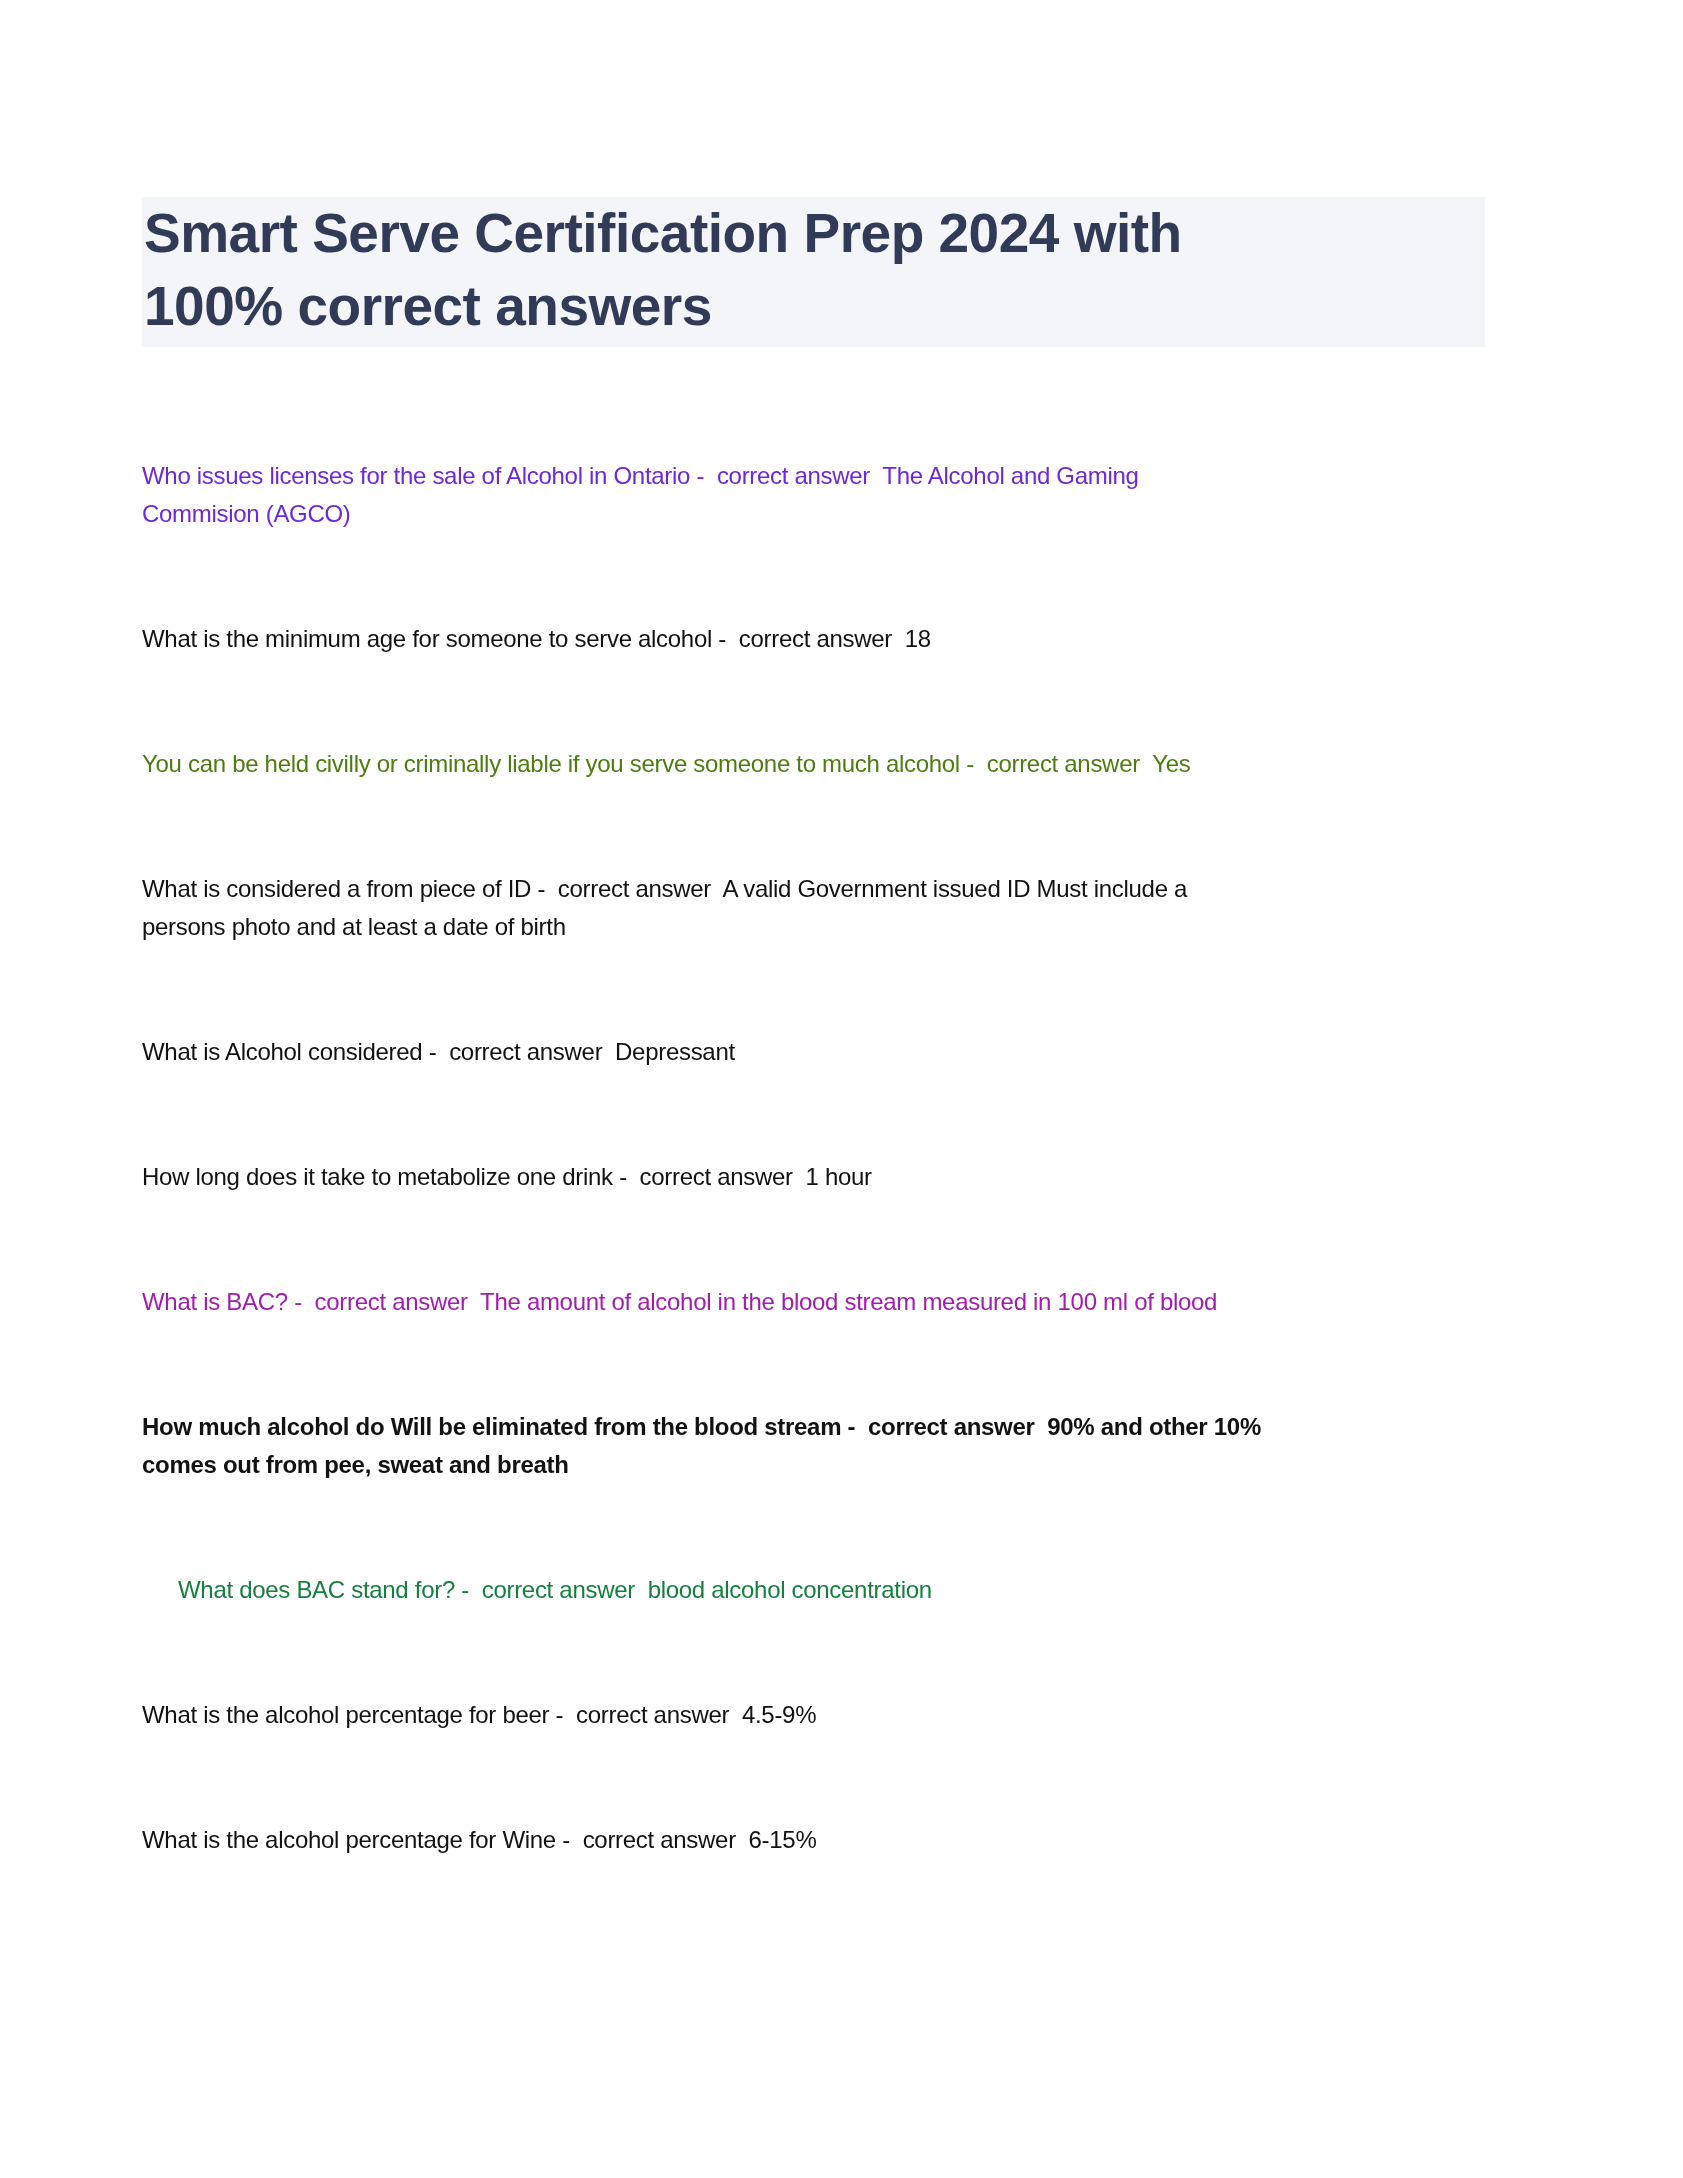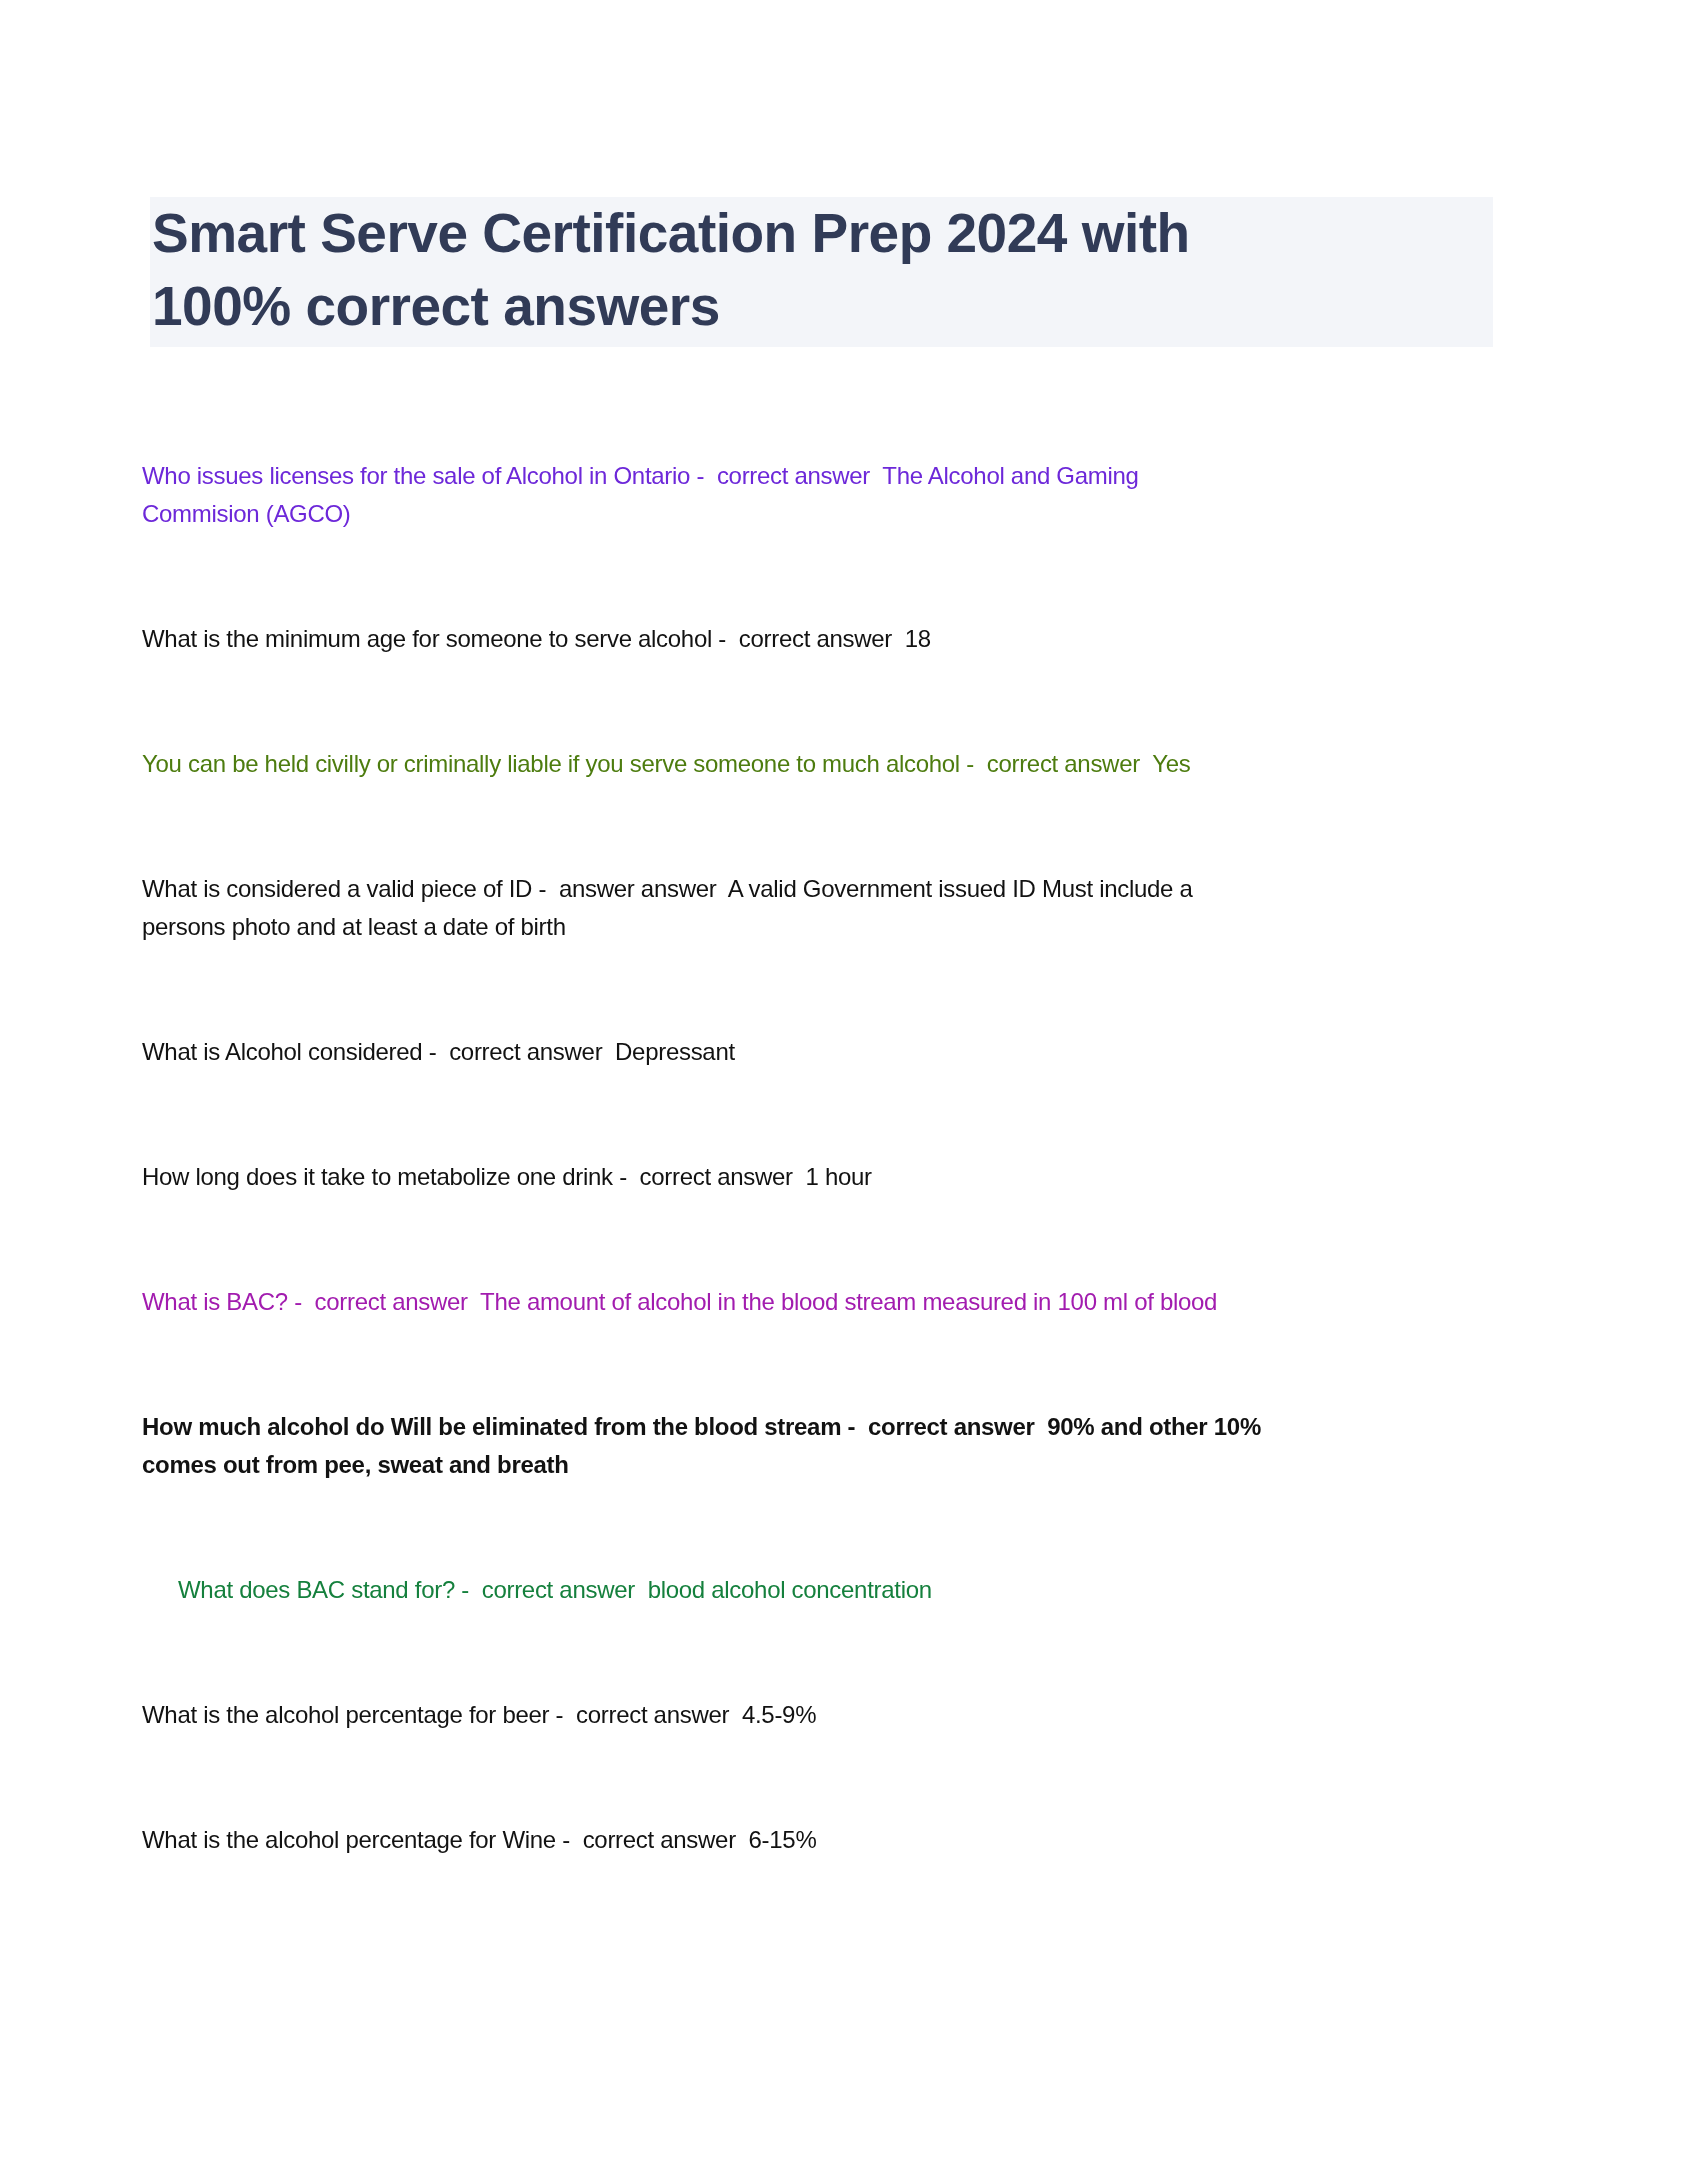--- a/index.html
+++ b/index.html
@@ -10,21 +10,21 @@
   .page {
     position: relative;
     width: 1683px;
     height: 2178px;
     background: #ffffff;
     overflow: hidden;
     font-family: "Liberation Sans", sans-serif;
   }
   .doc-title {
     position: absolute;
-    left: 150px;
+    left: 142px;
     top: 197px;
     width: 1343px;
     margin: 0;
     padding: 0 0 4px 2px;
     box-sizing: border-box;
     font-size: 55px;
     line-height: 73px;
     font-weight: bold;
     letter-spacing: -0.5px;
     white-space: pre;
@@ -50,21 +50,21 @@
 <div class="page">
 
   <h1 class="doc-title" style="background-color: rgb(243, 245, 249); color: rgb(49, 59, 87);">Smart Serve Certification Prep 2024 with
 100% correct answers</h1>
 
   <div class="qa-list">
     <p class="qa-item" style="color: #6d28d9;">Who issues licenses for the sale of Alcohol in Ontario -  correct answer  The Alcohol and Gaming
 Commision (AGCO)</p>
     <p class="qa-item" style="color: rgb(18, 18, 18);">What is the minimum age for someone to serve alcohol -  correct answer  18</p>
     <p class="qa-item" style="color: #4d7c0f;">You can be held civilly or criminally liable if you serve someone to much alcohol -  correct answer  Yes</p>
-    <p class="qa-item" style="color: rgb(18, 18, 18);">What is considered a valid piece of ID -  answer answer  A valid Government issued ID Must include a
+    <p class="qa-item" style="color: rgb(18, 18, 18);">What is considered a from piece of ID -  correct answer  A valid Government issued ID Must include a
 persons photo and at least a date of birth</p>
     <p class="qa-item" style="color: rgb(18, 18, 18);">What is Alcohol considered -  correct answer  Depressant</p>
     <p class="qa-item" style="color: rgb(18, 18, 18);">How long does it take to metabolize one drink -  correct answer  1 hour</p>
     <p class="qa-item" style="color: #a21caf;">What is BAC? -  correct answer  The amount of alcohol in the blood stream measured in 100 ml of blood</p>
     <p class="qa-item" style="color: rgb(18, 18, 18); font-weight: bold;">How much alcohol do Will be eliminated from the blood stream -  correct answer  90% and other 10%
 comes out from pee, sweat and breath</p>
     <p class="qa-item" style="color: #15803d; margin-left: 36px;">What does BAC stand for? -  correct answer  blood alcohol concentration</p>
     <p class="qa-item" style="color: rgb(18, 18, 18);">What is the alcohol percentage for beer -  correct answer  4.5-9%</p>
     <p class="qa-item" style="color: rgb(18, 18, 18);">What is the alcohol percentage for Wine -  correct answer  6-15%</p>
   </div>

